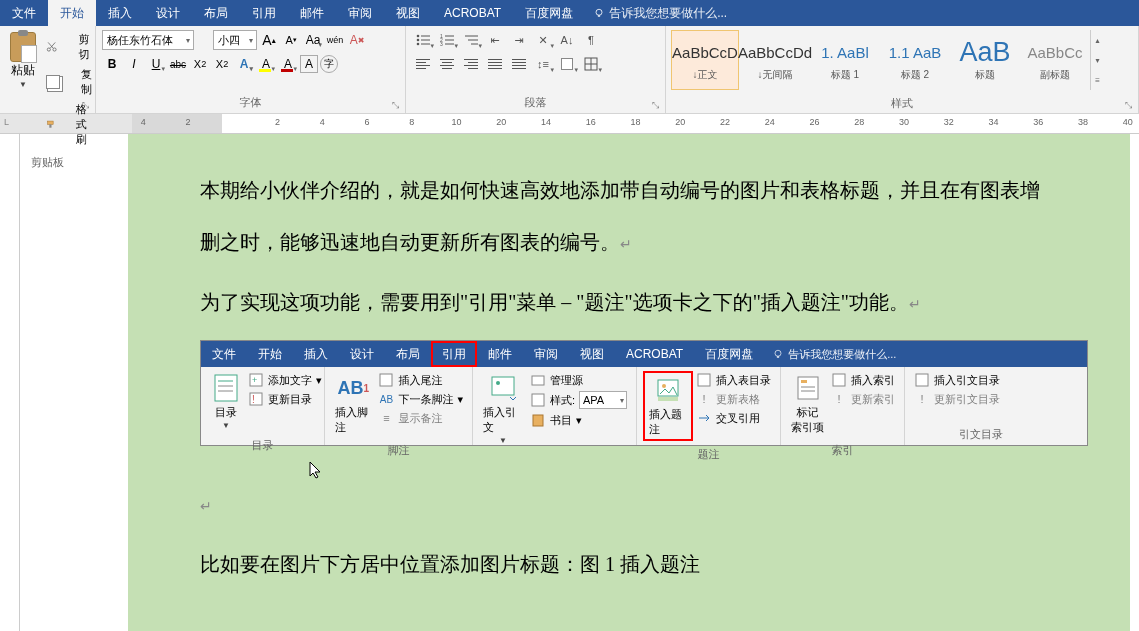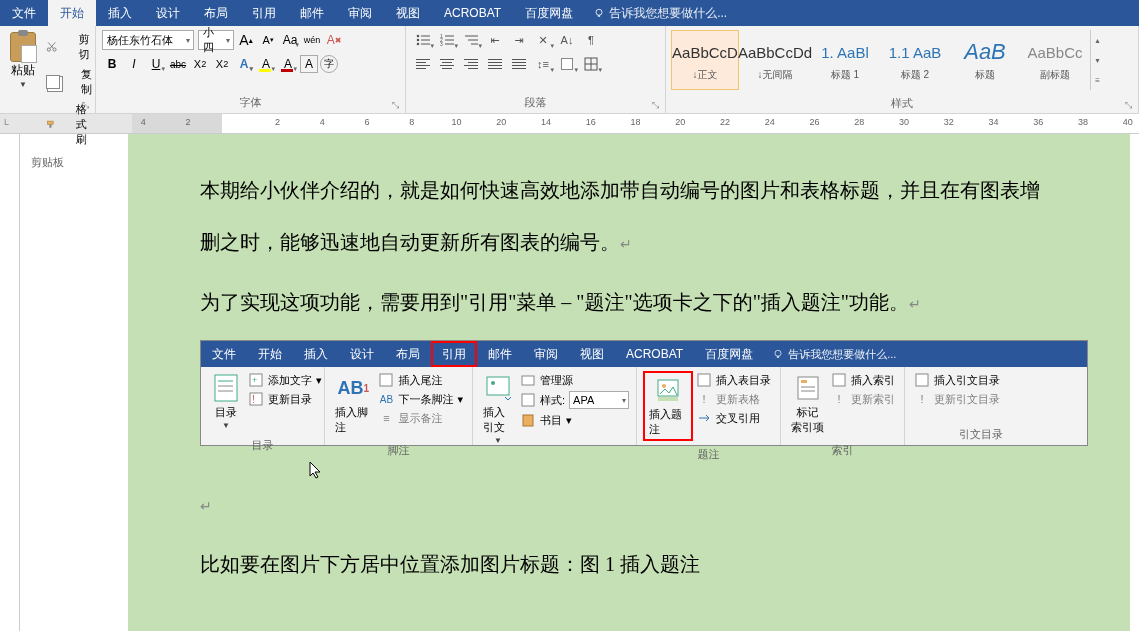--- a/index.html
+++ b/index.html
@@ -28,21 +28,21 @@
   .paste-ico { width: 26px; height: 30px; background: linear-gradient(#c89c5a,#c89c5a); border: 1px solid #9c7a3e; border-radius: 3px; position: relative; }
   .paste-ico::before { content:''; position:absolute; top:-3px; left:7px; width:10px; height:6px; background:#888; border-radius:2px; }
   .paste-ico::after { content:''; position:absolute; right:-2px; bottom:-2px; width:14px; height:16px; background:#fff; border:1px solid #aaa; }
   .drop-arr { font-size: 8px; color:#444; margin-top:1px; }
   .copy-ico { width:14px; height:14px; background:#fff; border:1px solid #888; box-shadow:2px 2px 0 #fff, 2px 2px 0 1px #888; }
   
   
   .font-combo { height: 20px; border: 1px solid #ababab; background: #fff; display: flex; align-items: center; padding: 0 14px 0 4px; font-size: 11px; position: relative; cursor: pointer; }
   .font-combo::after { content:'▾'; position:absolute; right:3px; font-size:8px; color:#666; }
   .font-name { width: 92px; }
-  .font-size { width: 36px; margin-left: 2px; }
+  .font-size { width: 44px; margin-left: 17px; }
   .fbtn { width: 20px; height: 20px; display: inline-flex; align-items: center; justify-content: center; cursor: pointer; font-size: 12px; position: relative; }
   .fbtn.dd::after { content:'▾'; font-size:7px; position:absolute; right:1px; bottom:1px; color:#666; }
   .color-bar { position:absolute; bottom:2px; left:3px; width:12px; height:3px; }
   .red { background:#c00000; }
   .yellow { background:#ffff00; }
   
   
   .pbtn { width: 22px; height: 20px; display: inline-flex; align-items: center; justify-content: center; cursor: pointer; font-size: 11px; position: relative; color:#555; }
   .pbtn.dd::after { content:'▾'; font-size:7px; position:absolute; right:0; bottom:0; color:#666; }
   .shade-box { width:12px; height:12px; border:1px solid #888; background:#fff; }
@@ -87,21 +87,21 @@
   .egroup-c { flex:1; display:flex; padding: 4px 6px; align-items:flex-start; }
   .egroup-l { text-align:center; font-size:11px; color:#666; padding:2px 0 3px; }
   .ebig { display:flex; flex-direction:column; align-items:center; padding:2px 4px; cursor:pointer; }
   .ebig .eico { width:30px; height:30px; display:flex; align-items:center; justify-content:center; margin-bottom:2px; }
   .esmall { display:flex; align-items:center; gap:4px; padding:1px 3px; cursor:pointer; font-size:11px; white-space:nowrap; }
   .esmall .eico { width:16px; height:16px; display:inline-flex; align-items:center; justify-content:center; }
   .evcol { display:flex; flex-direction:column; gap:1px; }
   .hl-box { border: 2px solid #ff0000; }
   .disabled { opacity: 0.5; }
   
-  .apa-combo { height:18px; width:60px; border:1px solid #ababab; background:#fff; font-size:11px; display:flex; align-items:center; padding:0 12px 0 3px; position:relative; }
+  .apa-combo { height:18px; width:48px; border:1px solid #ababab; background:#fff; font-size:11px; display:flex; align-items:center; padding:0 12px 0 3px; position:relative; }
   .apa-combo::after { content:'▾'; position:absolute; right:2px; font-size:8px; color:#666; }
   
   
   svg { display:block; }
 </style>
 </head>
 <body>
 
 <div class="ribbon-tabs">
   <div class="ribbon-tab">文件</div>
@@ -307,21 +307,21 @@
           </div>
         <div class="style-tile">
             <div class="style-preview blue">1. AaBl</div>
             <div class="style-name">标题 1</div>
           </div>
         <div class="style-tile">
             <div class="style-preview blue">1.1 AaB</div>
             <div class="style-name">标题 2</div>
           </div>
         <div class="style-tile">
-            <div class="style-preview blue" style="font-size:22px;font-style:italic">AaB</div>
+            <div class="style-preview blue" style="font-size:27px;">AaB</div>
             <div class="style-name">标题</div>
           </div>
         <div class="style-tile">
             <div class="style-preview" style="color:#888">AaBbCc</div>
             <div class="style-name">副标题</div>
           </div>
         <div class="gallery-scroll">
           <div>▴</div>
           <div>▾</div>
           <div>≡</div>

